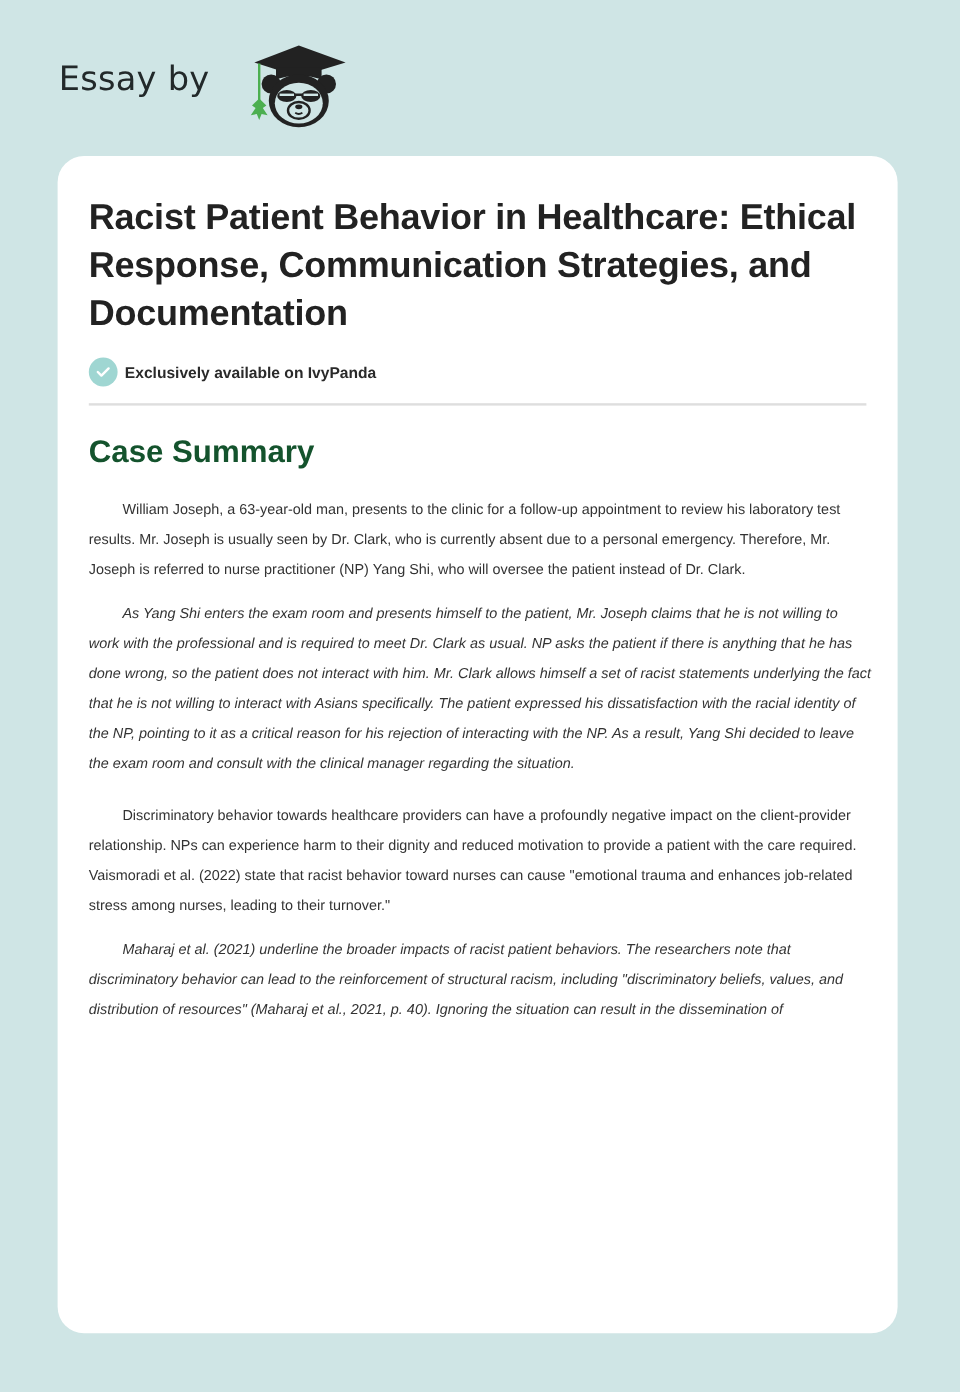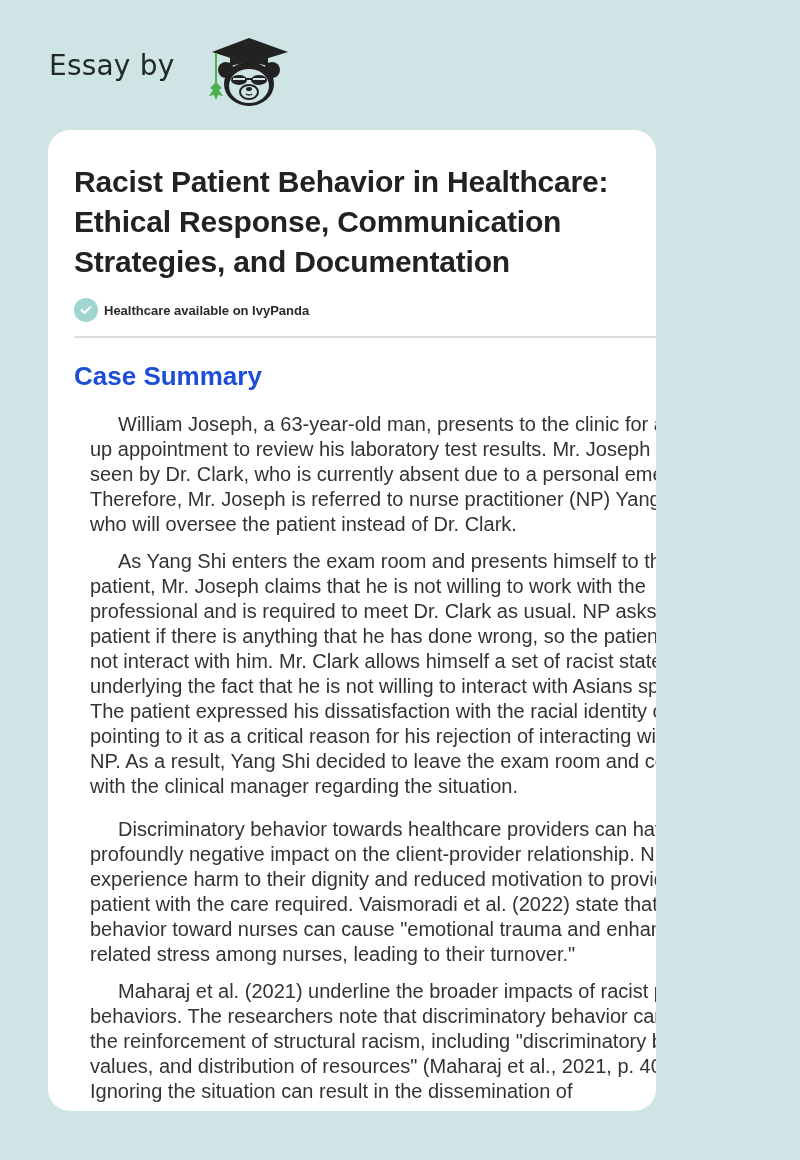--- a/index.html
+++ b/index.html
@@ -53,21 +53,21 @@
       font-size: 14px;
       vertical-align: top;
       position: relative;
       top: -4px;
       margin-left: 1px;
     }
     .card {
       position: absolute;
       left: 48px;
       top: 130px;
-      width: 608px;
+      width: 700px;
       height: 981px;
       background: #ffffff;
       border-radius: 22px;
       box-sizing: border-box;
       padding: 32px 26px 0 26px;
       overflow: hidden;
     }
     .title {
       margin: 0;
       font-size: 30px;
@@ -102,35 +102,36 @@
       margin-top: 14px;
       height: 2px;
       background: #dedede;
       width: 648px;
     }
     .section-heading {
       margin: 20px 0 0 0;
       font-size: 26px;
       line-height: 36px;
       font-weight: bold;
-      color: #1d4ed8;
+      color: #14532d;
     }
     .section-heading.second {
       margin-top: 14px;
     }
     .para {
-      margin: 18px 0 0 16px;
-      font-size: 20px;
+      margin: 18px 0 0 0;
+      font-size: 12px;
       line-height: 25px;
       color: #333;
       text-indent: 28px;
       width: 652px;
     }
     .para.follow {
       margin-top: 12px;
+      font-style: italic;
     }
   </style>
 </head>
 <body>
 
 <div class="header">
   <span class="essay-by">Essay by</span>
   <a class="logo-icon">
     <svg width="90" height="72" viewBox="0 0 90 72">
 
@@ -163,21 +164,21 @@
 
 <main class="card">
   <h1 class="title">Racist Patient Behavior in Healthcare: Ethical Response, Communication Strategies, and Documentation</h1>
 
   <div class="exclusive">
     <span class="check-badge">
       <svg width="12" height="10" viewBox="0 0 12 10">
         <path d="M1.5,5 L4.5,8 L10.5,2" stroke="#ffffff" stroke-width="2" fill="none" stroke-linecap="round" stroke-linejoin="round"></path>
       </svg>
     </span>
-    <span class="exclusive-text">Healthcare available on IvyPanda</span>
+    <span class="exclusive-text">Exclusively available on IvyPanda</span>
   </div>
 
   <div class="divider"></div>
 
   <section>
     <h2 class="section-heading">Case Summary</h2>
     <p class="para">William Joseph, a 63-year-old man, presents to the clinic for a follow-up appointment to review his laboratory test results. Mr. Joseph is usually seen by Dr. Clark, who is currently absent due to a personal emergency. Therefore, Mr. Joseph is referred to nurse practitioner (NP) Yang Shi, who will oversee the patient instead of Dr. Clark.</p>
     <p class="para follow">As Yang Shi enters the exam room and presents himself to the patient, Mr. Joseph claims that he is not willing to work with the professional and is required to meet Dr. Clark as usual. NP asks the patient if there is anything that he has done wrong, so the patient does not interact with him. Mr. Clark allows himself a set of racist statements underlying the fact that he is not willing to interact with Asians specifically. The patient expressed his dissatisfaction with the racial identity of the NP, pointing to it as a critical reason for his rejection of interacting with the NP. As a result, Yang Shi decided to leave the exam room and consult with the clinical manager regarding the situation.</p>
   </section>
 

